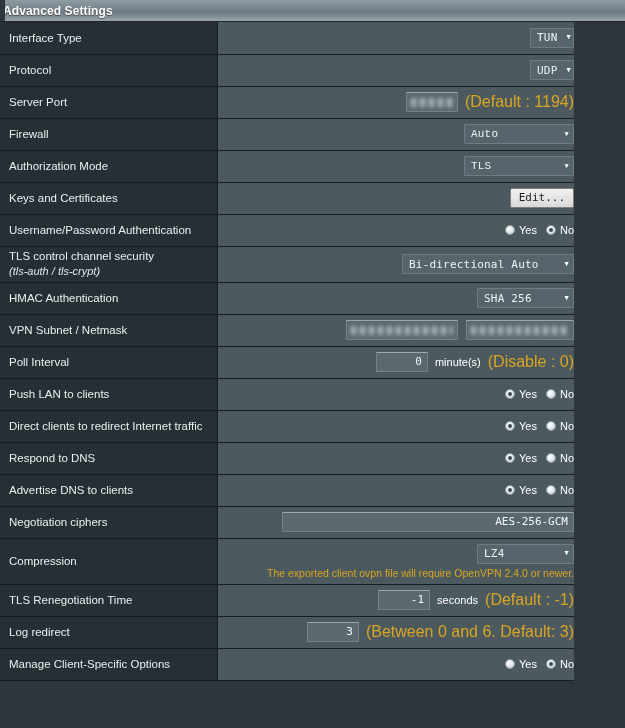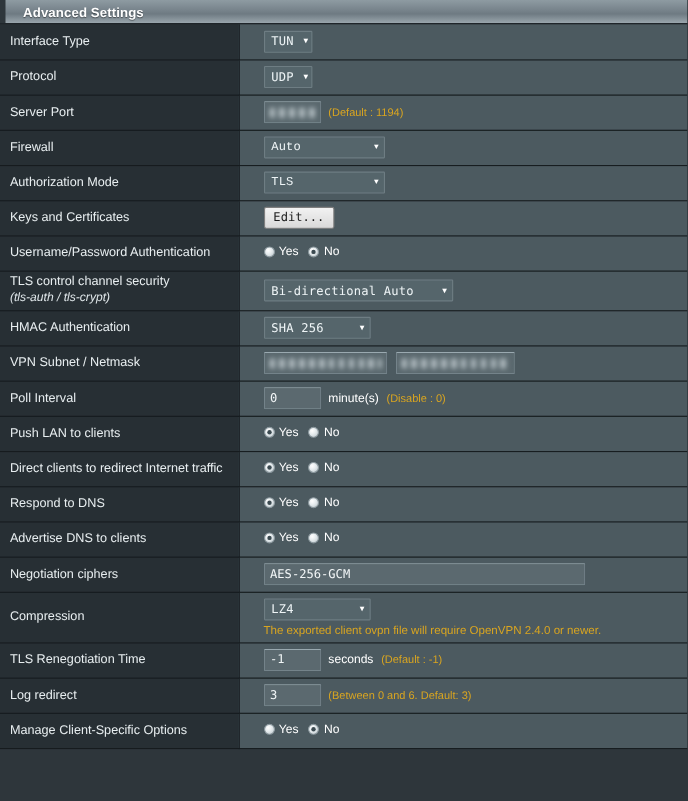--- a/index.html
+++ b/index.html
@@ -18,41 +18,41 @@
     position: relative;
   }
 
   
   .titlebar {
     height: 22px;
     background: linear-gradient(to bottom, #8e9ba2 0%, #7c8890 35%, #6e7a82 60%, #9aa6ad 100%);
     border-bottom: 1px solid #1d2327;
     display: flex;
     align-items: center;
-    padding-left: 21px;
+    padding-left: 3px;
     position: relative;
   }
   .titlebar::before {
     content: "";
     position: absolute;
     left: 0; top: 0; bottom: 0;
     width: 5px;
     background: #2e363b;
   }
   .title-text {
     font-size: 12px;
     font-weight: bold;
     color: #ffffff;
     letter-spacing: .1px;
     text-shadow: 0 1px 1px rgba(0,0,0,.45);
   }
 
   
   table.settings {
-    width: 625px;
+    width: 574px;
     border-collapse: collapse;
     table-layout: fixed;
     border-radius: 15px;
   }
   table.settings tr { }
   td.lbl {
     width: 217px;
     background: #272f34;
     color: #e8eef0;
     font-size: 11.5px;
@@ -60,20 +60,21 @@
     border-bottom: 1px solid #161b1e;
     border-right: 1px solid #161b1e;
     vertical-align: middle;
     line-height: 1.25;
   }
   td.val {
     background: #4c5a60;
     border-bottom: 1px solid #171d20;
     padding: 0 0 0 22px;
     vertical-align: middle;
+    text-align: right;
   }
   tr.row { height: 32px; }
   tr.row-tall { height: 36px; }
   tr.row-hint { height: 46px; }
 
   .lbl-sub {
     display: block;
     font-style: italic;
     font-size: 11px;
     color: #dfe6e9;
@@ -142,21 +143,21 @@
     height: 9px;
     background: repeating-linear-gradient(to right,
       rgba(210,220,224,.72) 0px, rgba(210,220,224,.72) 5px,
       rgba(91,105,111,.25) 5px, rgba(91,105,111,.25) 9px);
     filter: blur(2.2px);
     border-radius: 2px;
   }
 
   .hint {
     color: #d9a520;
-    font-size: 10px;
+    font-size: 16px;
     margin-left: 7px;
     vertical-align: middle;
     white-space: nowrap;
   }
   .unit {
     color: #ffffff;
     font-size: 11px;
     margin-left: 7px;
     vertical-align: middle;
   }

